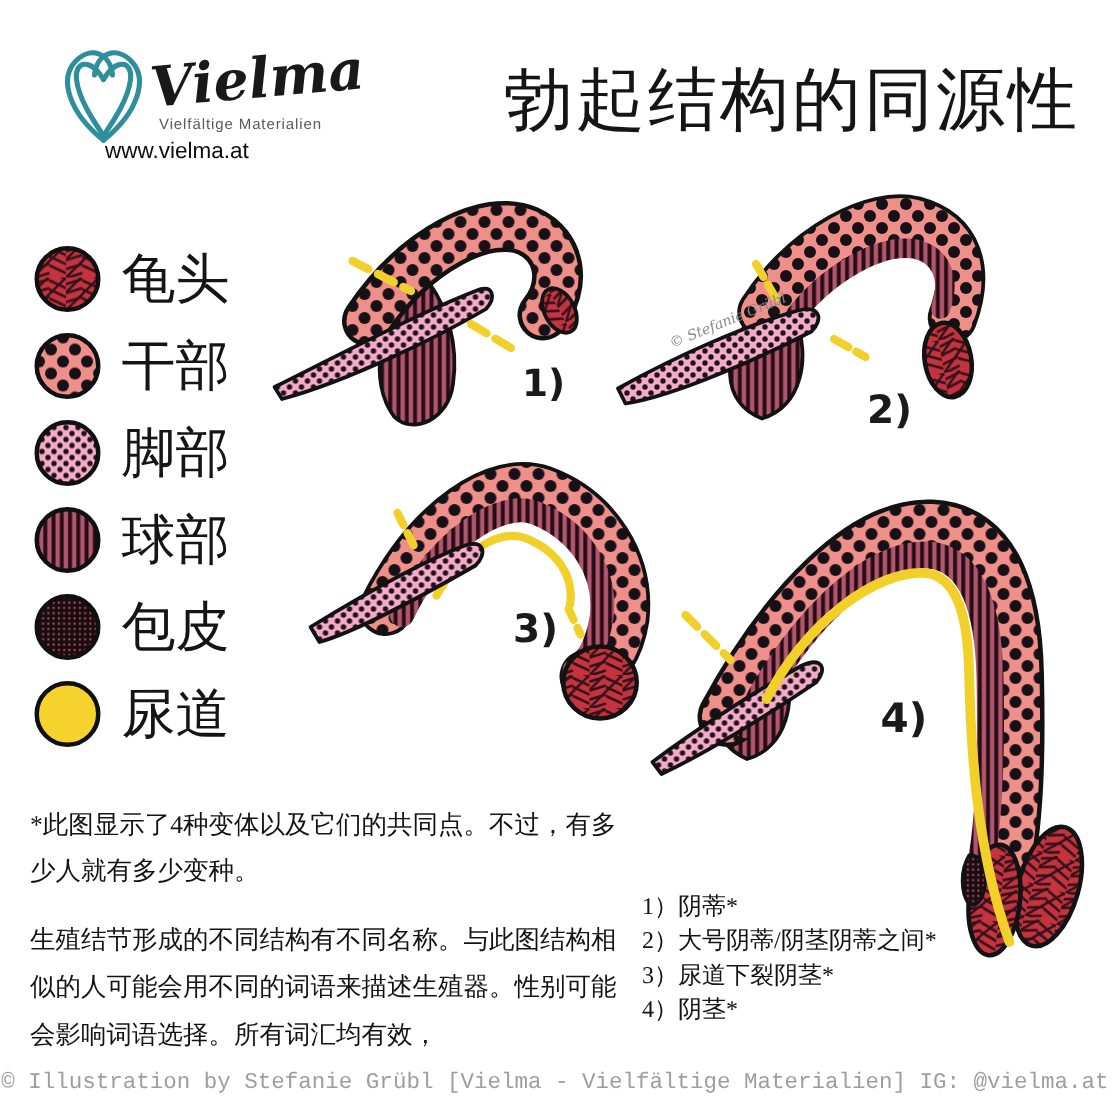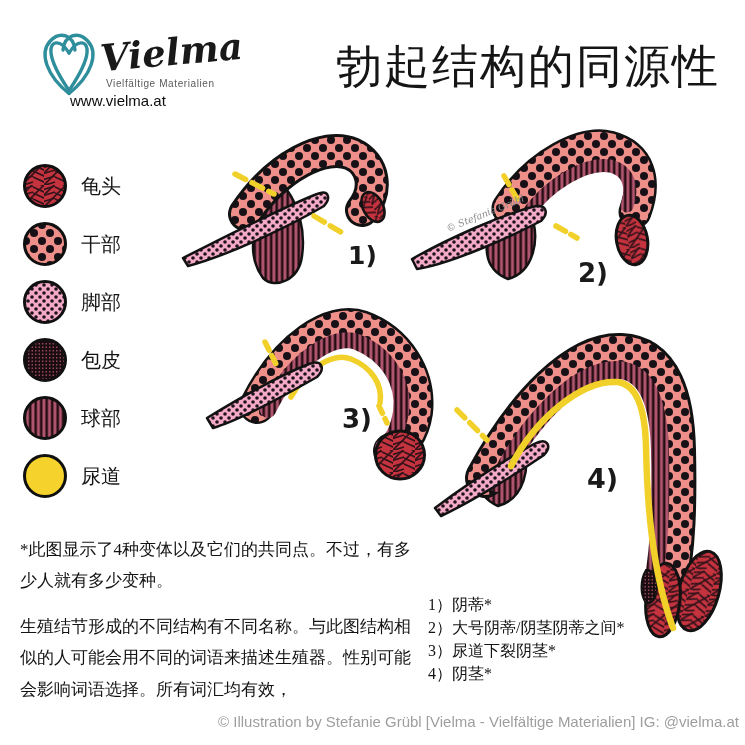--- a/index.html
+++ b/index.html
@@ -12,32 +12,32 @@
          font-style:italic;font-weight:bold;font-size:37px;transform:rotate(-5deg);color:#191919;}
   .brand-sub{position:absolute;left:80px;top:66px;font-family:"Liberation Sans","DejaVu Sans",sans-serif;
          font-size:10px;letter-spacing:.6px;color:#5a5a5a;}
   .brand-url{position:absolute;left:44px;top:80px;font-family:"Liberation Sans","DejaVu Sans",sans-serif;
          font-size:15px;color:#0d0d0d;text-align:right;}
   
   .title{position:absolute;left:336px;top:36px;font-size:46px;letter-spacing:2px;color:#151515;}
   
   .legend{position:absolute;left:22px;top:163px;}
   .legend-row{display:flex;align-items:center;height:46px;margin-bottom:12px;}
-  .legend-label{font-size:20px;margin-left:13px;color:#151515;}
+  .legend-label{font-size:36px;margin-left:13px;color:#151515;}
   
   .fig{position:absolute;}
   .fig-label{font-family:"DejaVu Sans","Liberation Sans",sans-serif;font-weight:bold;fill:#1a1a1a;}
   
   .notes{position:absolute;left:20px;top:534px;width:392px;font-size:17px;line-height:1.85;color:#131313;}
   .notes p{margin:0 0 14px 0;}
   
   .vlist{position:absolute;left:428px;top:594px;font-size:16px;line-height:1.43;color:#131313;}
   .vlist div{white-space:nowrap;}
   
-  .footer{position:absolute;right:6px;bottom:15px;font-family:Liberation Sans, sans-serif;
+  .footer{position:absolute;right:6px;bottom:15px;font-family:Liberation Mono, monospace;
           font-size:15px;color:#9e9e9e;}
   .wm{font-family:"DejaVu Serif",serif;font-style:italic;fill:#8a8a8a;}
 </style>
 </head>
 <body>
 
 <div class="canvas">
 
   <svg width="0" height="0" style="position:absolute" aria-hidden="true">
     <defs>
@@ -99,29 +99,29 @@
       <span class="legend-label">干部</span>
     </div>
     <div class="legend-row">
       <svg width="46" height="46">
           <circle cx="23" cy="23" r="20.5" fill="url(#pat-crus)" stroke="#101010" stroke-width="3"></circle>
         </svg>
       <span class="legend-label">脚部</span>
     </div>
     <div class="legend-row">
       <svg width="46" height="46">
+          <circle cx="23" cy="23" r="20.5" fill="url(#pat-bulb)" stroke="#101010" stroke-width="3"></circle>
+        </svg>
+      <span class="legend-label">球部</span>
+    </div>
+    <div class="legend-row">
+      <svg width="46" height="46">
           <circle cx="23" cy="23" r="20.5" fill="url(#pat-foreskin)" stroke="#101010" stroke-width="3"></circle>
         </svg>
       <span class="legend-label">包皮</span>
-    </div>
-    <div class="legend-row">
-      <svg width="46" height="46">
-          <circle cx="23" cy="23" r="20.5" fill="url(#pat-bulb)" stroke="#101010" stroke-width="3"></circle>
-        </svg>
-      <span class="legend-label">球部</span>
     </div>
     <div class="legend-row">
       <svg width="46" height="46">
           <circle cx="23" cy="23" r="20.5" fill="#f6d32c" stroke="#101010" stroke-width="3"></circle>
         </svg>
       <span class="legend-label">尿道</span>
     </div>
   </div>
 
   <svg class="fig" style="left:175px;top:128px" width="225" height="172" viewBox="0 0 225 172">

